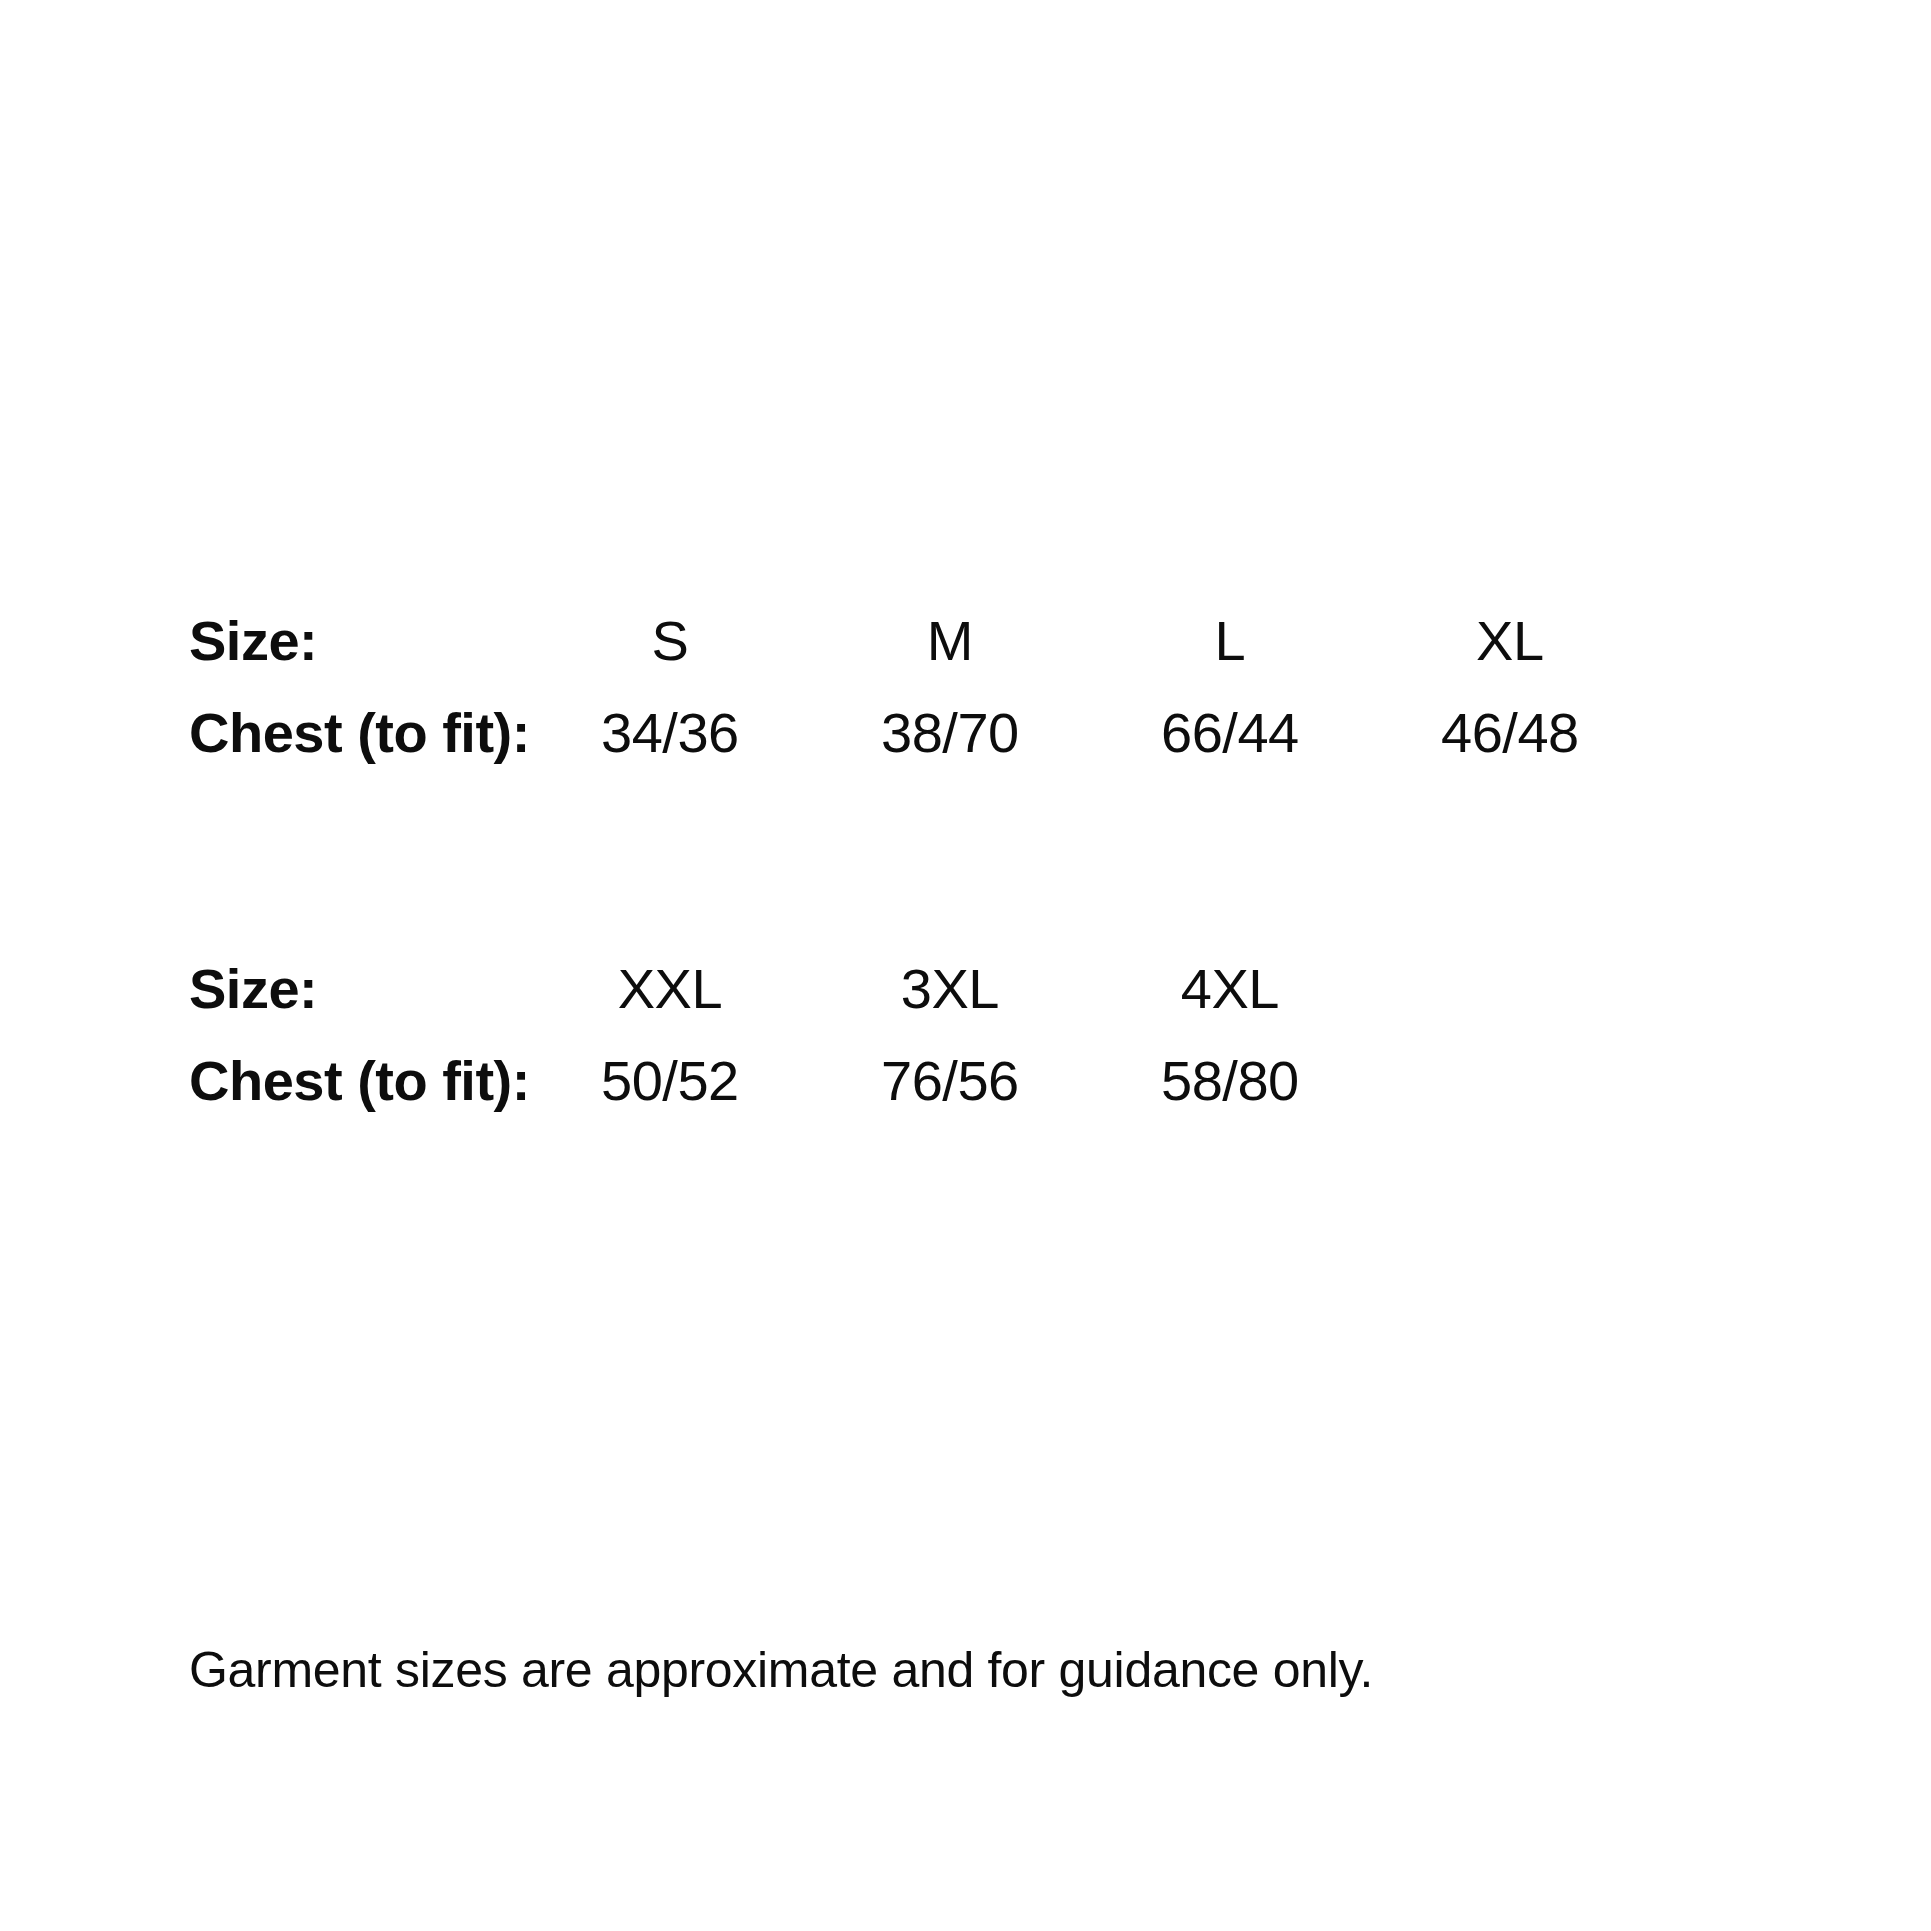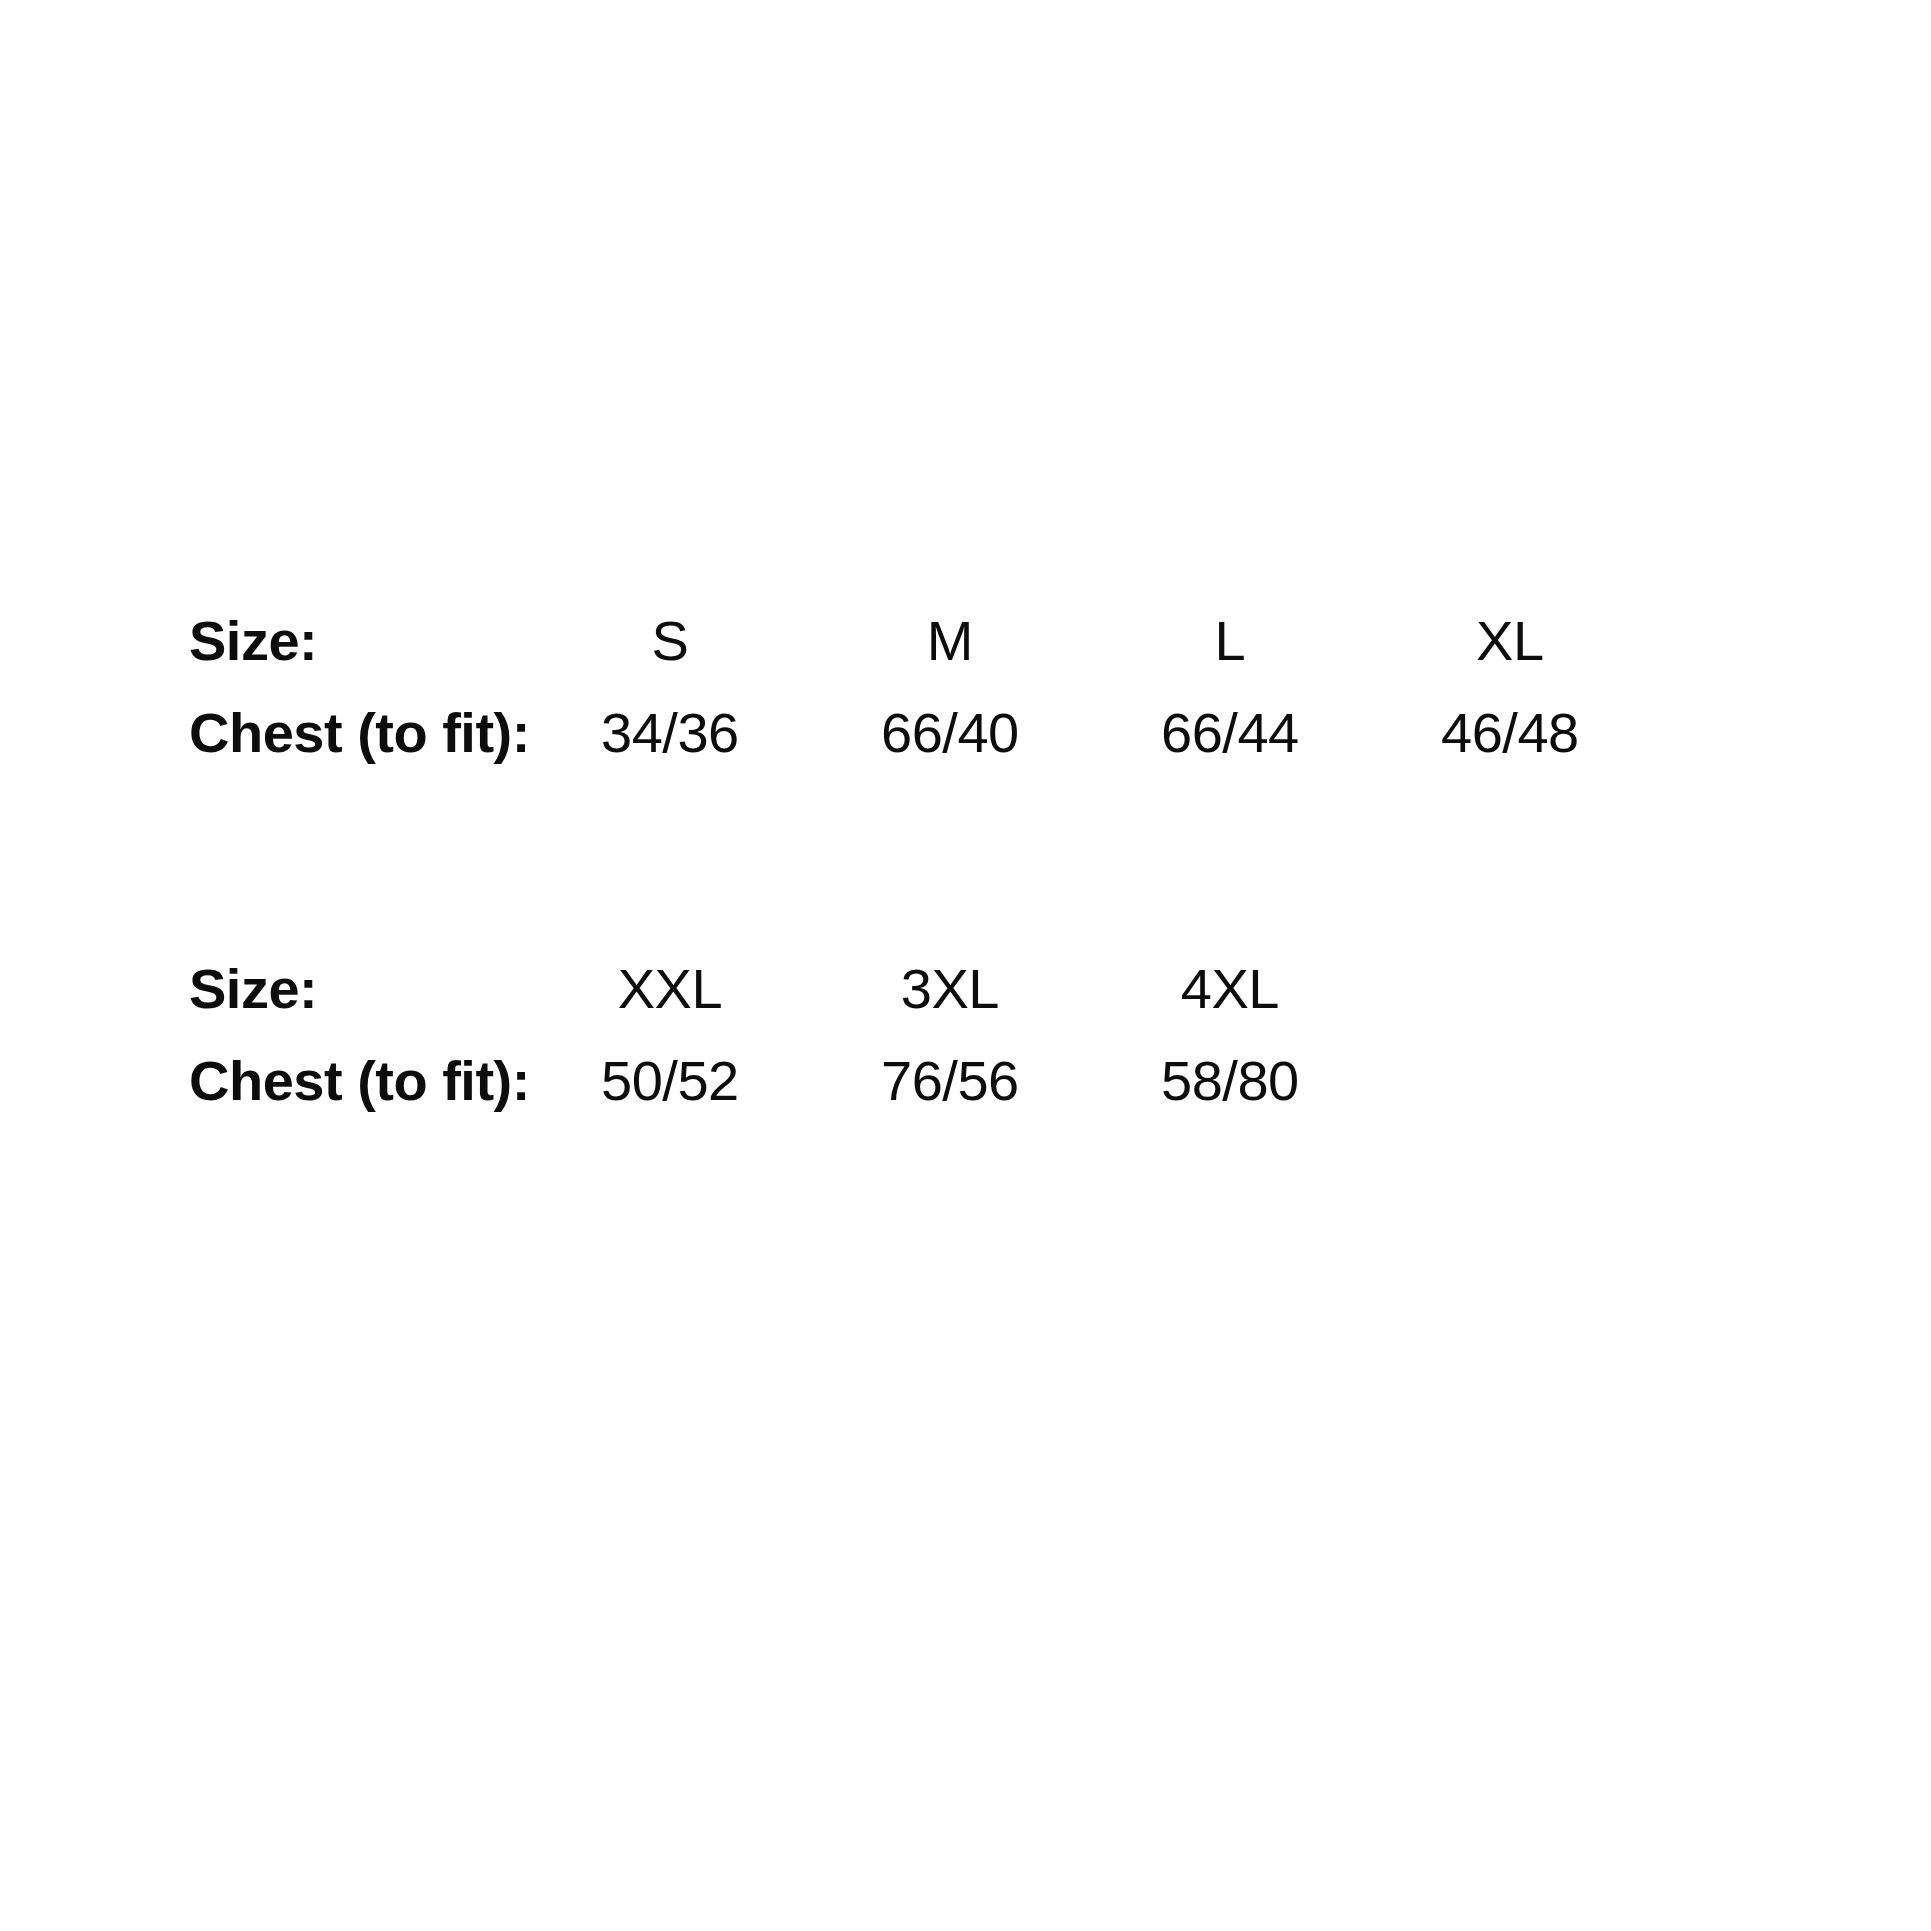--- a/index.html
+++ b/index.html
@@ -82,21 +82,21 @@
       <tr class="row-sizes">
         <td class="row-label">Size:</td>
         <td class="cell-value">S</td>
         <td class="cell-value">M</td>
         <td class="cell-value">L</td>
         <td class="cell-value">XL</td>
       </tr>
       <tr class="row-chest">
         <td class="row-label">Chest (to fit):</td>
         <td class="cell-value">34/36</td>
-        <td class="cell-value">66/40</td>
+        <td class="cell-value">38/70</td>
         <td class="cell-value">66/44</td>
         <td class="cell-value">46/48</td>
       </tr>
     </tbody>
   </table>
 
   <table class="size-table" id="table-2">
     <tbody>
       <tr class="row-sizes">
         <td class="row-label">Size:</td>
@@ -106,15 +106,16 @@
       </tr>
       <tr class="row-chest">
         <td class="row-label">Chest (to fit):</td>
         <td class="cell-value">50/52</td>
         <td class="cell-value">76/56</td>
         <td class="cell-value">58/80</td>
       </tr>
     </tbody>
   </table>
 
+  <div class="footnote">Garment sizes are approximate and for guidance only.</div>
 
 </div>
 
 
 </body></html>

